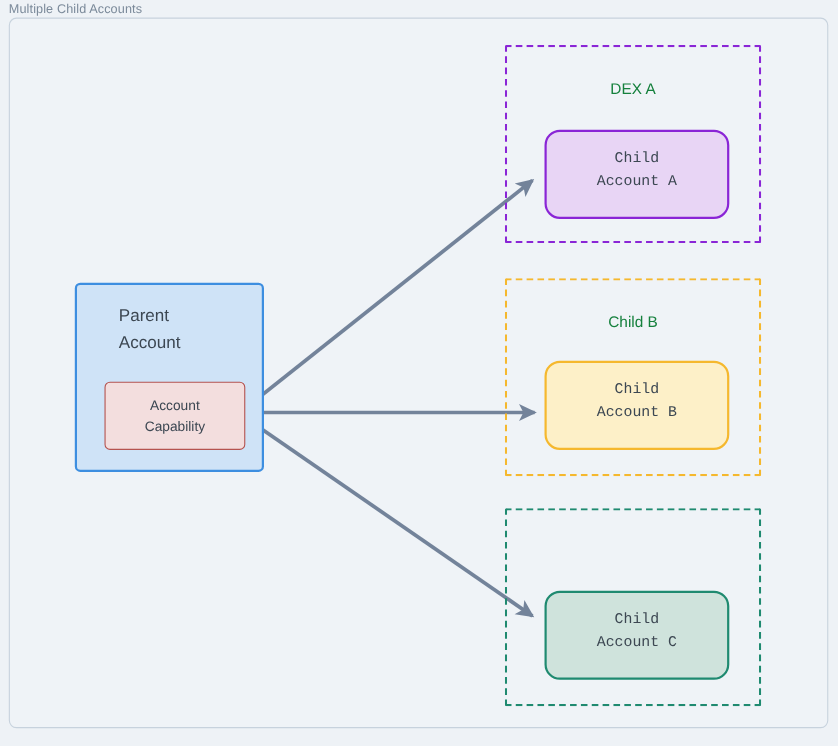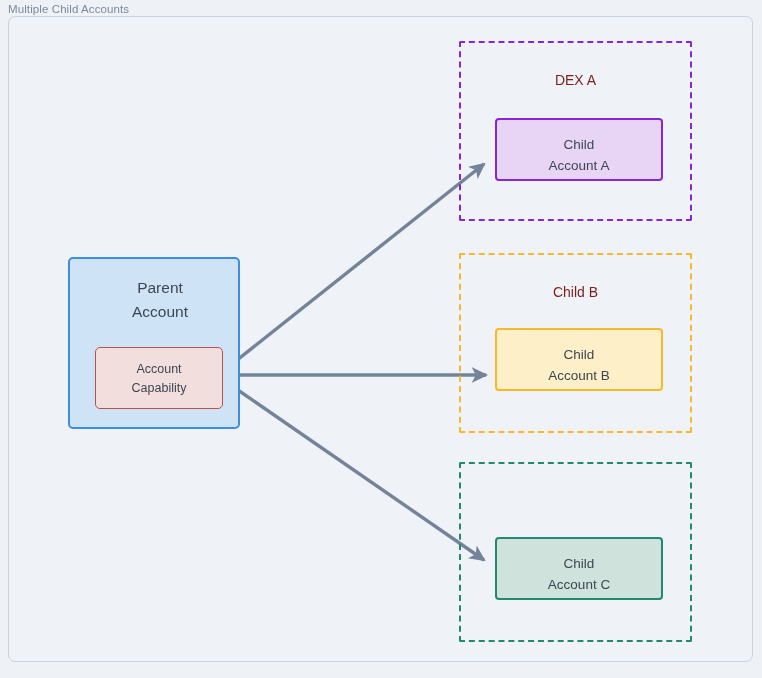--- a/index.html
+++ b/index.html
@@ -52,28 +52,28 @@
     top: 257px;
     width: 172px;
     height: 172px;
     background: #cfe3f7;
     border: 2px solid #3d8ee0;
     border-radius: 5px;
     box-sizing: border-box;
   }
   #parent-account-label {
     position: absolute;
-    left: 12px;
+    left: 0;
     right: 0;
     top: 17px;
-    text-align: center;
     font-size: 15.5px;
     line-height: 24px;
     color: #3c4752;
     white-space: pre-line;
+    padding-left: 38px;
   }
   #account-capability {
     position: absolute;
     left: 25px;
     top: 88px;
     width: 128px;
     height: 62px;
     background: #f3dede;
     border: 1.6px solid #b5534f;
     border-radius: 5px;
@@ -101,32 +101,33 @@
     border-radius: 2px;
     background: transparent;
   }
   .group-label {
     position: absolute;
     left: 0;
     right: 0;
     top: 29px;
     text-align: center;
     font-size: 14px;
-    color: #7f1d1d;
+    color: #15803d;
     white-space: nowrap;
   }
   .child-box {
     position: absolute;
     left: 34px;
     width: 168px;
-    height: 63px;
+    height: 81px;
     border-width: 2px;
     border-style: solid;
-    border-radius: 4px;
+    border-radius: 14px;
     box-sizing: border-box;
+    font-family: Liberation Mono, monospace;
   }
   .child-label {
     position: absolute;
     left: 0;
     right: 0;
     top: 14px;
     text-align: center;
     font-size: 13.5px;
     line-height: 21px;
     color: #3c4752;

